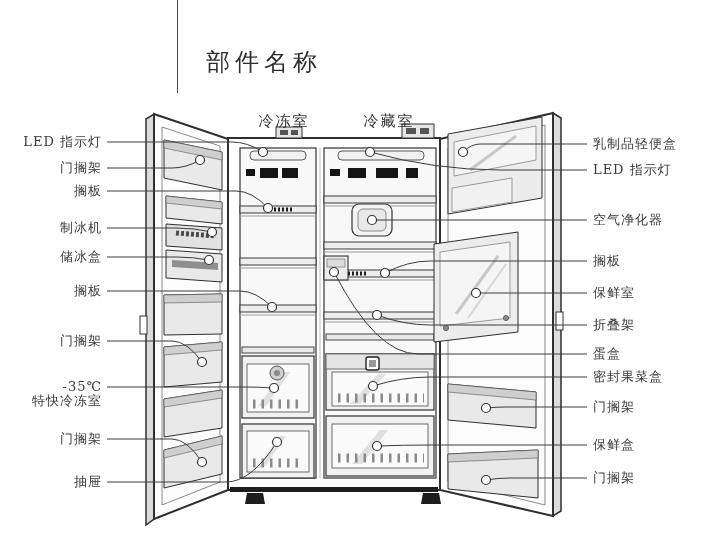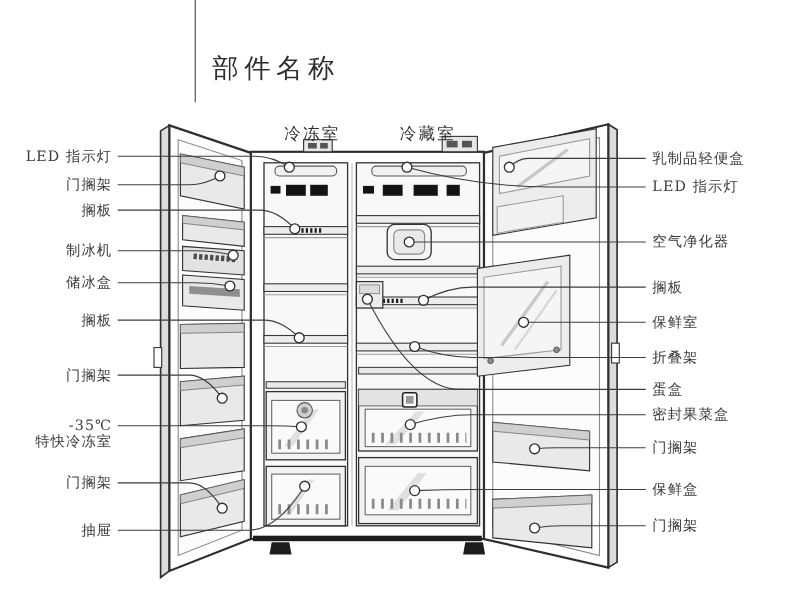--- a/index.html
+++ b/index.html
@@ -1,20 +1,20 @@
 <!DOCTYPE html>
 <html><head>
 <meta charset="utf-8">
 <style>
   html,body{margin:0;padding:0;background:#ffffff;}
   body{width:720px;height:543px;position:relative;overflow:hidden;
        font-family:"DejaVu Serif", serif;}
   #stage{position:absolute;left:0;top:0;width:720px;height:543px;}
   .title-rule{position:absolute;left:177px;top:0;width:1px;height:93px;background:#4a4a4a;}
-  .page-title{position:absolute;left:193px;top:46px;font-size:24px;letter-spacing:5px;
+  .page-title{position:absolute;left:206px;top:46px;font-size:24px;letter-spacing:5px;
               color:#2d2d2d;font-weight:500;}
   svg{position:absolute;left:0;top:0;}
   .outline{fill:#ffffff;stroke:#2f2f2f;stroke-width:2;}
   .edgeband{fill:#dcdcdc;stroke:#2f2f2f;stroke-width:1.5;}
   .gasket{fill:#fcfcfc;stroke:#8a8a8a;stroke-width:1;}
   .cavity{fill:#f8f8f8;stroke:#333;stroke-width:1.2;}
   .bin{fill:#e9e9e9;stroke:#2f2f2f;stroke-width:1;}
   .lip{fill:#cfcfcf;stroke:#555;stroke-width:.6;}
   .panel{fill:#ececec;stroke:#2f2f2f;stroke-width:1;}
   .panel-in{fill:#f5f5f5;stroke:#9a9a9a;stroke-width:1;}

